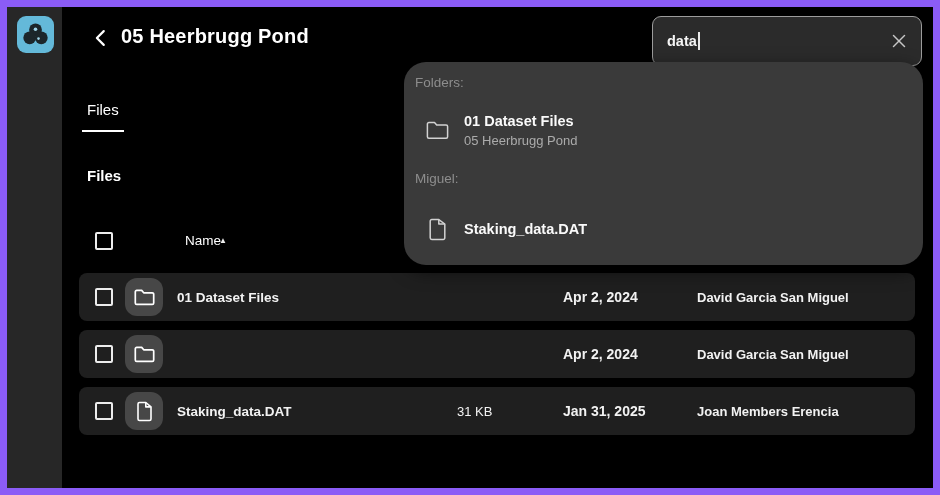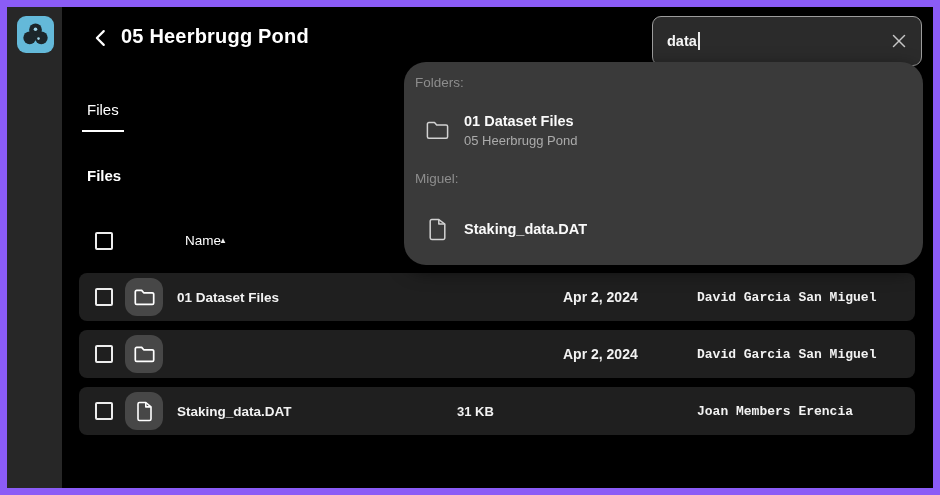--- a/index.html
+++ b/index.html
@@ -42,23 +42,23 @@
     background:#1f1f1f;border-radius:8px;cursor:pointer;
   }
   .row-1{top:266px;} .row-2{top:323px;} .row-3{top:380px;}
   .file-row .checkbox{position:absolute;left:16px;top:15px;}
   .icon-chip{
     position:absolute;left:46px;top:5px;width:38px;height:38px;border-radius:12px;
     background:#474747;display:flex;align-items:center;justify-content:center;
   }
   .cell{position:absolute;top:0;bottom:0;display:flex;align-items:center;font-size:13.5px;color:#f2f2f2;}
   .cell.name{left:98px;font-weight:700;}
-  .cell.size{left:378px;font-weight:700;font-size:13px;}
+  .cell.size{left:378px;font-weight:400;font-size:13px;}
   .cell.date{left:484px;font-weight:600;font-size:14px;}
-  .cell.owner{left:618px;font-weight:600;font-size:13px;font-family:Liberation Mono, monospace;}
+  .cell.owner{left:618px;font-weight:600;font-size:13px;}
   
   .dropdown{
     position:absolute;left:397px;top:55px;width:519px;height:203px;
     background:#3a3a3a;border-radius:22px;z-index:5;
     box-shadow:0 6px 18px rgba(0,0,0,.6);
   }
   .group-label{position:absolute;left:11px;font-size:13.5px;color:#8d8d8d;}
   .label-folders{top:13px;}
   .label-files{top:109px;}
   .result-item{position:absolute;left:0;width:100%;height:56px;display:flex;align-items:center;padding-left:20px;cursor:pointer;}
@@ -144,20 +144,21 @@
   <div class="file-row row-3">
     <div class="checkbox"></div>
     <div class="icon-chip">
       <svg width="17" height="21" viewBox="0 0 17 21" fill="none" stroke="#ffffff" stroke-width="1.6" stroke-linejoin="round">
         <path d="M2 3 a1.5 1.5 0 0 1 1.5-1.5 h6.3 L15 5.8 v12.2 a1.5 1.5 0 0 1-1.5 1.5 h-10 A1.5 1.5 0 0 1 2 18 z"></path>
         <path d="M9.8 1.6 V5.9 h5.1"></path>
       </svg>
     </div>
     <span class="cell name">Staking_data.DAT</span>
     <span class="cell size">31 KB</span>
+    <span class="cell date">Jan 31, 2025</span>
     <span class="cell owner">Joan Members Erencia</span>
   </div>
 
   <div class="dropdown">
     <span class="group-label label-folders">Folders:</span>
 
     <div class="result-item result-folder">
       <span class="result-icon">
         <svg width="23" height="19" viewBox="0 0 23 19" fill="none" stroke="#d2d2d2" stroke-width="1.5" stroke-linejoin="round">
           <path d="M1.4 15.8 V3 a1.5 1.5 0 0 1 1.5-1.5 h5.6 l2.2 2.6 h9.4 a1.5 1.5 0 0 1 1.5 1.5 v10.2 a1.5 1.5 0 0 1-1.5 1.5 H2.9 a1.5 1.5 0 0 1-1.5-1.5 z"></path>

